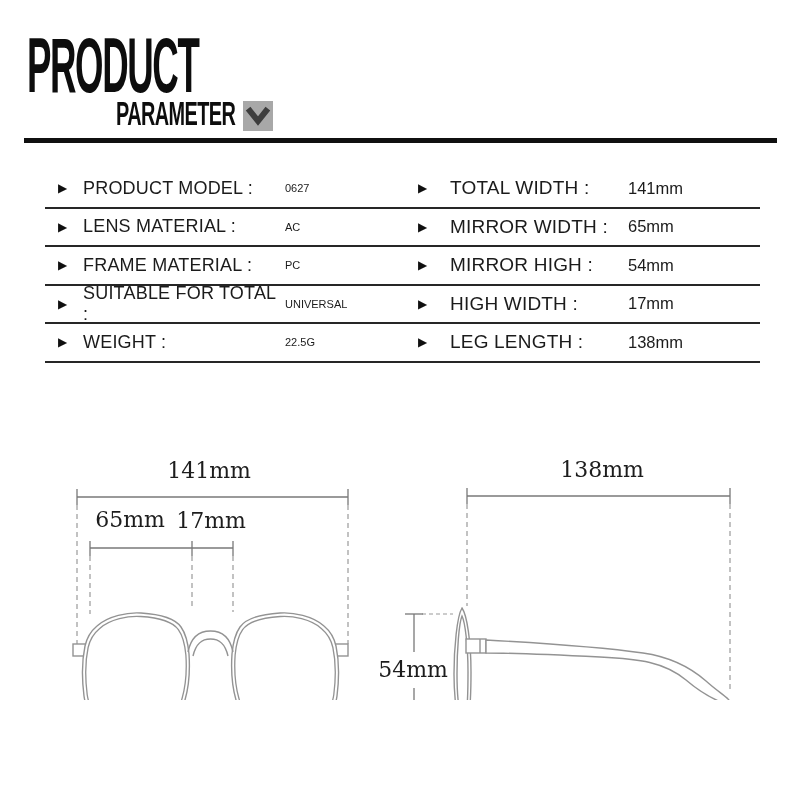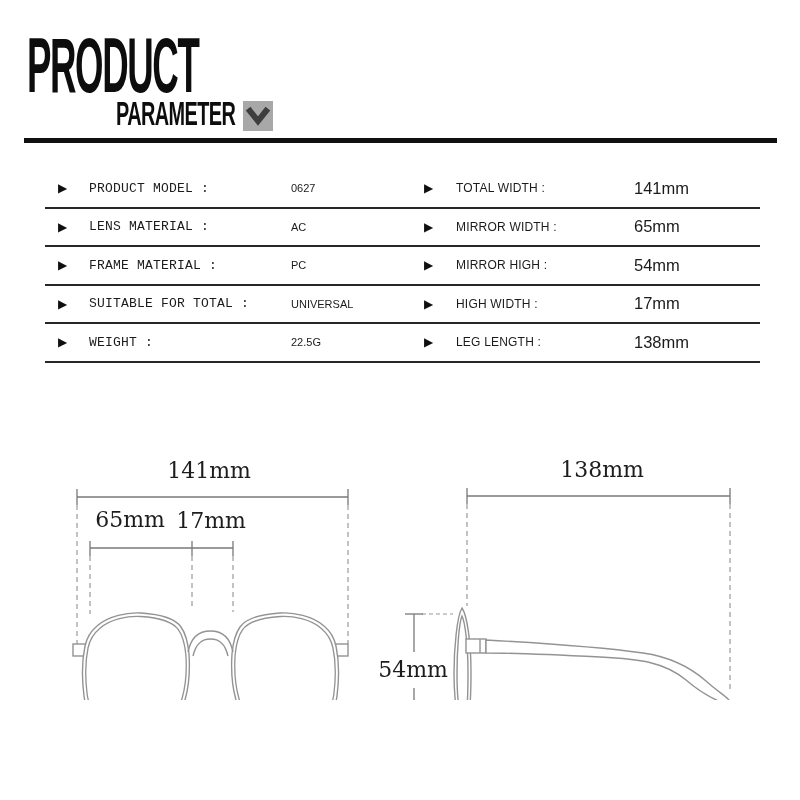--- a/index.html
+++ b/index.html
@@ -26,24 +26,24 @@
   
   .spec-table{position:absolute;left:45px;top:170px;width:715px;}
   .spec-row{
     display:flex;align-items:center;height:38.5px;box-sizing:border-box;
     border-bottom:2px solid #262626;
   }
   .c-arrow{
     width:12px;margin-left:13px;flex:none;
     font-family:"DejaVu Sans",sans-serif;font-size:12px;color:#0f0f0f;line-height:1;
   }
-  .c-label {margin-left:19px;width:202px;flex:none;font-size:13px;letter-spacing:0.2px;font-family:Liberation Mono, monospace;}
+  .c-label {margin-left:13px;width:202px;flex:none;font-size:18px;letter-spacing:0.2px;}
   .c-value {width:133px;flex:none;font-size:11px;}
   .c-arrow2{width:12px;flex:none;font-family:"DejaVu Sans",sans-serif;font-size:12px;color:#0f0f0f;line-height:1;}
-  .c-label2{margin-left:20px;width:178px;flex:none;font-size:12px;letter-spacing:0.2px;}
+  .c-label2{margin-left:20px;width:178px;flex:none;font-size:19px;letter-spacing:0.2px;}
   .c-value2{flex:1;font-size:16.5px;}
   
   .diagrams{position:absolute;left:0;top:430px;width:800px;height:370px;}
   .dim-text{font-family:"DejaVu Serif",serif;font-size:22px;fill:#1d1d1d;}
 </style>
 </head>
 <body>
 
 <div class="page">
 

